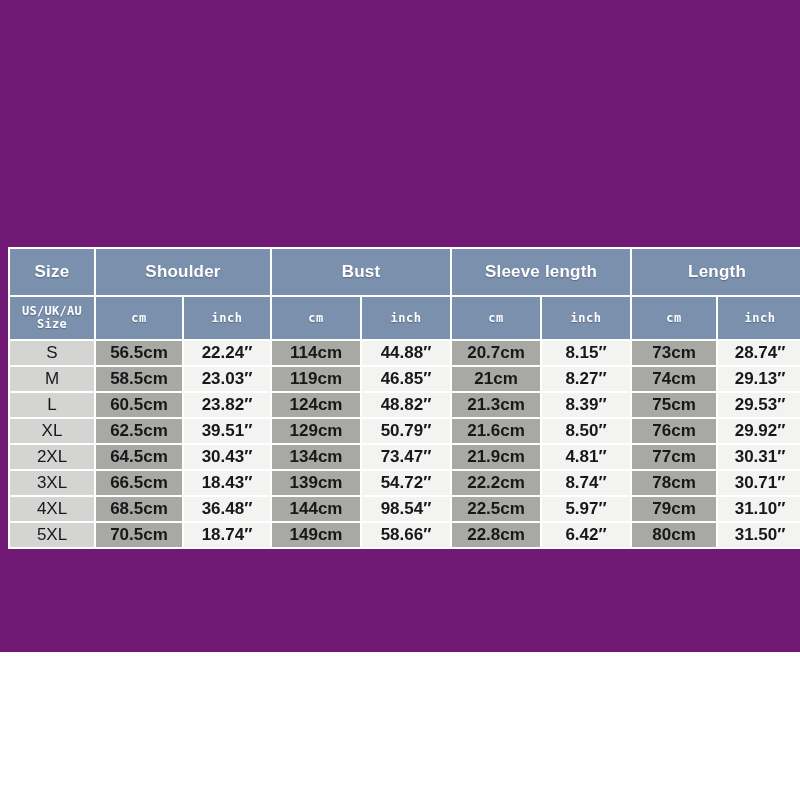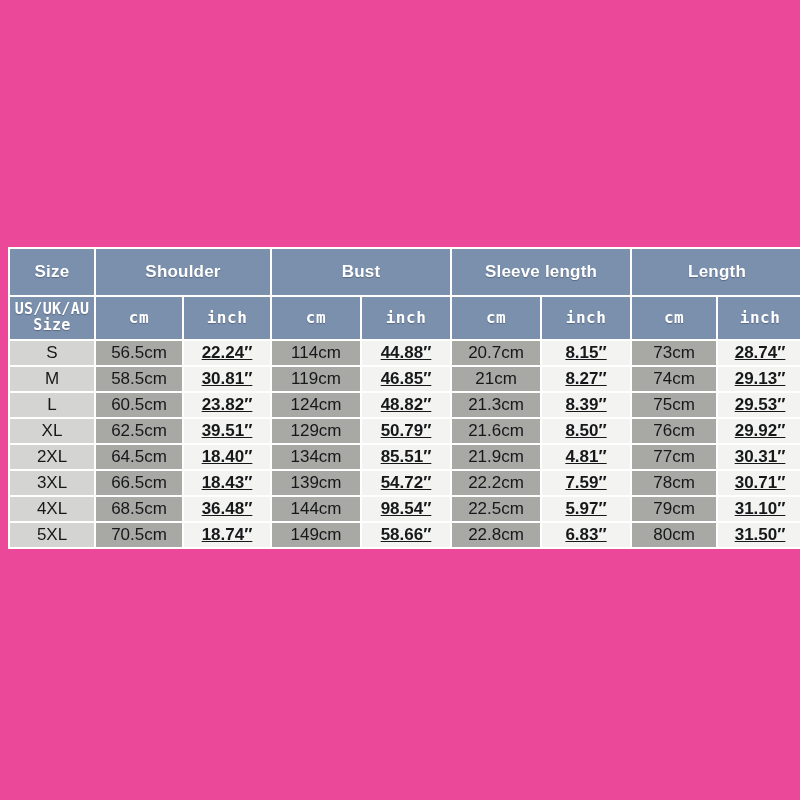--- a/index.html
+++ b/index.html
@@ -10,22 +10,22 @@
     width: 800px;
     height: 800px;
     background: #ffffff;
     font-family: "Liberation Sans", sans-serif;
     overflow: hidden;
   }
 
   .page {
     position: relative;
     width: 800px;
-    height: 800px;
-    background: #ec4899;
+    height: 652px;
+    background: #701a75;
   }
 
   .size-chart {
     position: absolute;
     left: 8px;
     top: 247px;
     width: 784px;
     border-collapse: separate;
     border-spacing: 2px 2px;
     table-layout: fixed;
@@ -50,31 +50,31 @@
     letter-spacing: 0.2px;
     text-shadow: 0 1px 1px rgba(60,75,95,0.55);
   }
 
   
   .hdr-unit {
     background: #7b90ad;
     color: #ffffff;
     height: 42px;
     font-family: "DejaVu Sans Mono", "Liberation Mono", monospace;
-    font-size: 16px;
+    font-size: 12px;
     font-weight: bold;
     letter-spacing: 0.5px;
     text-shadow: 0 1px 1px rgba(60,75,95,0.55);
   }
 
   .hdr-size-stack {
     background: #7b90ad;
     color: #ffffff;
     font-family: "DejaVu Sans Mono", "Liberation Mono", monospace;
-    font-size: 15px;
+    font-size: 12px;
     font-weight: bold;
     letter-spacing: 0.3px;
     text-shadow: 0 1px 1px rgba(60,75,95,0.55);
     line-height: 1.35;
   }
 
   .hdr-size-stack .l1 { display: block; }
   .hdr-size-stack .l2 { display: block; }
 
   
@@ -84,29 +84,28 @@
     color: #16181a;
   }
 
   td.c-size {
     background: #d4d4d2;
     font-size: 17px;
     color: #16181a;
   }
   td.c-cm {
     background: #a8a8a4;
-    font-weight: normal;
+    font-weight: bold;
     color: #16181a;
     margin-top: 48px;
   }
   td.c-inch {
     background: #f3f3f1;
     font-weight: bold;
     color: #16181a;
-    text-decoration: underline;
   }
 </style>
 </head>
 <body>
 
 <div class="page">
 
   <table class="size-chart">
     <thead>
       <tr>
@@ -139,21 +138,21 @@
           <td class="c-cm">114cm</td>
           <td class="c-inch">44.88″</td>
           <td class="c-cm">20.7cm</td>
           <td class="c-inch">8.15″</td>
           <td class="c-cm">73cm</td>
           <td class="c-inch">28.74″</td>
         </tr>
         <tr>
           <td class="c-size">M</td>
           <td class="c-cm">58.5cm</td>
-          <td class="c-inch">30.81″</td>
+          <td class="c-inch">23.03″</td>
           <td class="c-cm">119cm</td>
           <td class="c-inch">46.85″</td>
           <td class="c-cm">21cm</td>
           <td class="c-inch">8.27″</td>
           <td class="c-cm">74cm</td>
           <td class="c-inch">29.13″</td>
         </tr>
         <tr>
           <td class="c-size">L</td>
           <td class="c-cm">60.5cm</td>
@@ -172,36 +171,36 @@
           <td class="c-cm">129cm</td>
           <td class="c-inch">50.79″</td>
           <td class="c-cm">21.6cm</td>
           <td class="c-inch">8.50″</td>
           <td class="c-cm">76cm</td>
           <td class="c-inch">29.92″</td>
         </tr>
         <tr>
           <td class="c-size">2XL</td>
           <td class="c-cm">64.5cm</td>
-          <td class="c-inch">18.40″</td>
+          <td class="c-inch">30.43″</td>
           <td class="c-cm">134cm</td>
-          <td class="c-inch">85.51″</td>
+          <td class="c-inch">73.47″</td>
           <td class="c-cm">21.9cm</td>
           <td class="c-inch">4.81″</td>
           <td class="c-cm">77cm</td>
           <td class="c-inch">30.31″</td>
         </tr>
         <tr>
           <td class="c-size">3XL</td>
           <td class="c-cm">66.5cm</td>
           <td class="c-inch">18.43″</td>
           <td class="c-cm">139cm</td>
           <td class="c-inch">54.72″</td>
           <td class="c-cm">22.2cm</td>
-          <td class="c-inch">7.59″</td>
+          <td class="c-inch">8.74″</td>
           <td class="c-cm">78cm</td>
           <td class="c-inch">30.71″</td>
         </tr>
         <tr>
           <td class="c-size">4XL</td>
           <td class="c-cm">68.5cm</td>
           <td class="c-inch">36.48″</td>
           <td class="c-cm">144cm</td>
           <td class="c-inch">98.54″</td>
           <td class="c-cm">22.5cm</td>
@@ -209,21 +208,21 @@
           <td class="c-cm">79cm</td>
           <td class="c-inch">31.10″</td>
         </tr>
         <tr>
           <td class="c-size">5XL</td>
           <td class="c-cm">70.5cm</td>
           <td class="c-inch">18.74″</td>
           <td class="c-cm">149cm</td>
           <td class="c-inch">58.66″</td>
           <td class="c-cm">22.8cm</td>
-          <td class="c-inch">6.83″</td>
+          <td class="c-inch">6.42″</td>
           <td class="c-cm">80cm</td>
           <td class="c-inch">31.50″</td>
         </tr>
       </tbody>
     <colgroup>
         <col style="width: 84px;">
         <col style="width: 86px;">
         <col style="width: 86px;">
         <col style="width: 88px;">
         <col style="width: 88px;">

